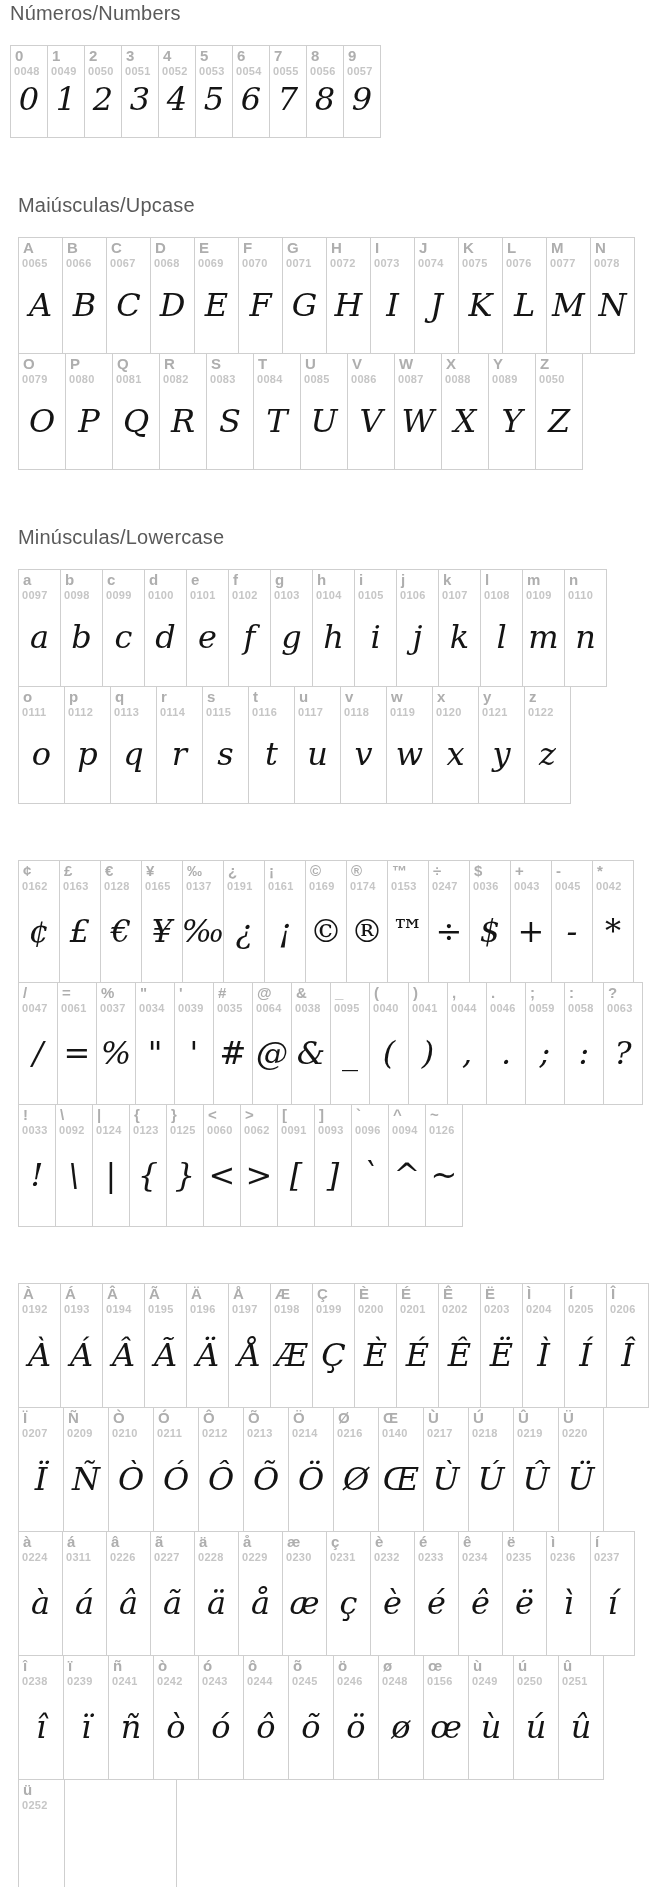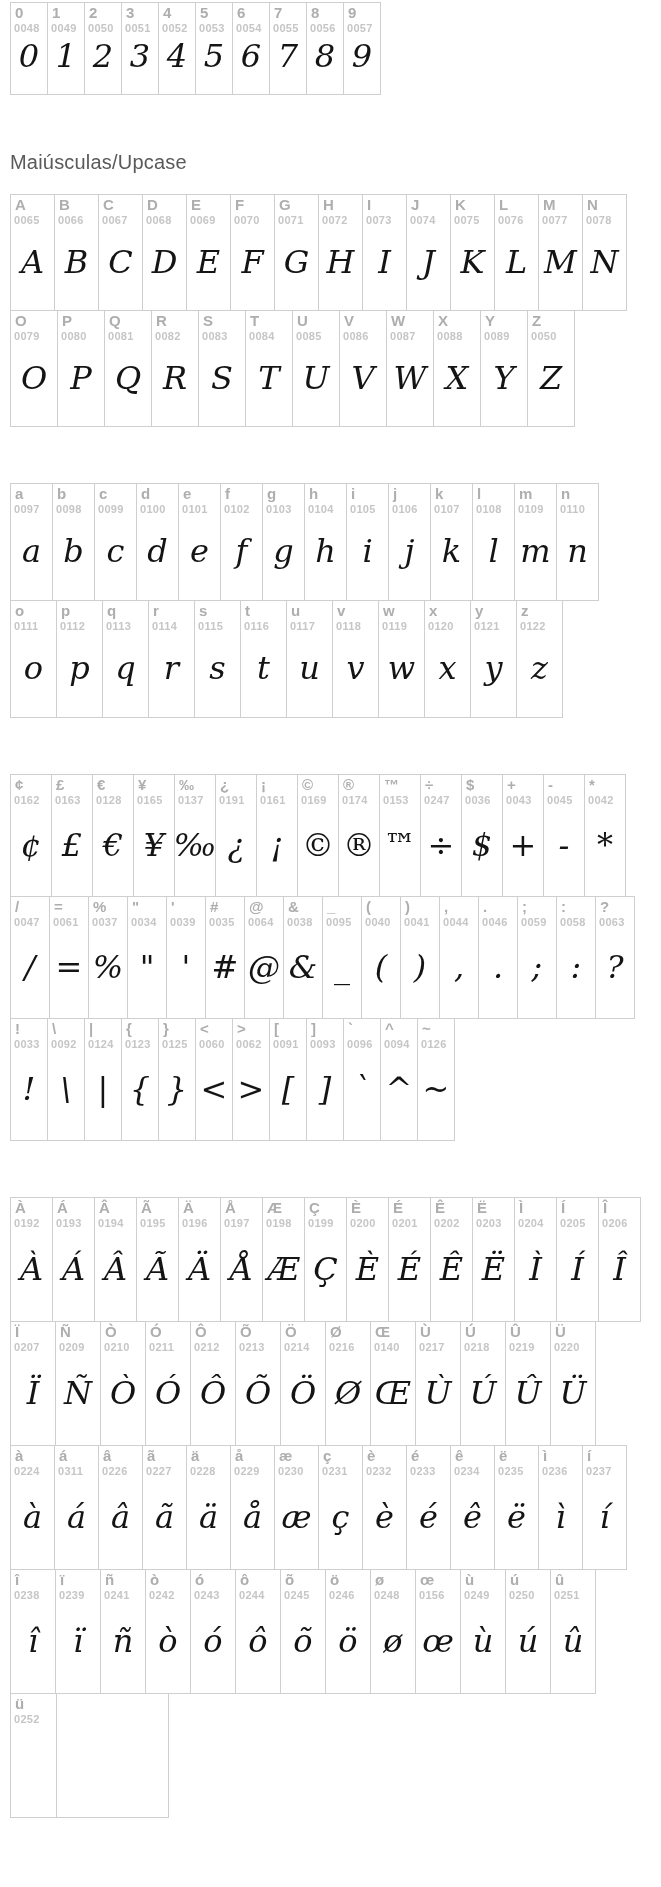--- a/index.html
+++ b/index.html
@@ -3,21 +3,21 @@
 <meta charset="utf-8">
 <style>
   html,body{margin:0;padding:0;background:#ffffff;}
   body{
     width:661px;height:1887px;overflow:hidden;
     font-family:"Liberation Sans", sans-serif;
     -webkit-font-smoothing:antialiased;
   }
   #charmap{padding:2px 0 0 10px;}
   .section{margin:0 0 0 0;}
-  .section + .section{margin-top:56px;}
+  .section + .section{margin-top:56px;margin-left:8px;}
   .section-title{
     font-size:20px;font-weight:400;color:#5a5a5a;
     margin:0 0 20px 0;letter-spacing:.2px;
   }
   .char-row{display:flex;}
   .char-row + .char-row{margin-top:-1px;}
   .char-cell{
     position:relative;background:#fff;
     border:1px solid #cfcfcf;box-sizing:border-box;
     flex:0 0 auto;
@@ -44,20 +44,21 @@
   .sec-upcase   .char-cell{height:117px;}
   .sec-lowercase .char-cell{height:118px;}
   .sec-symbols  .char-cell{height:123px;}
   .sec-accents  .char-cell{height:125px;}
 </style>
 </head>
 <body>
 
 <main id="charmap">
     <section class="section sec-numbers">
+      <h2 class="section-title">Números/Numbers</h2>
       <div class="char-row">
         <div class="char-cell" style="width: 38px;">
           <span class="cell-char">0</span>
           <span class="cell-code">0048</span>
           <div class="cell-glyph">0</div>
         </div>
         <div class="char-cell" style="width: 38px;">
           <span class="cell-char">1</span>
           <span class="cell-code">0049</span>
           <div class="cell-glyph">1</div>
@@ -235,20 +236,21 @@
           <div class="cell-glyph">Y</div>
         </div>
         <div class="char-cell" style="width: 48px;">
           <span class="cell-char">Z</span>
           <span class="cell-code">0050</span>
           <div class="cell-glyph">Z</div>
         </div>
       </div>
     </section>
     <section class="section sec-lowercase">
+      <h2 class="section-title">Minúsculas/Lowercase</h2>
       <div class="char-row">
         <div class="char-cell" style="width: 43px;">
           <span class="cell-char">a</span>
           <span class="cell-code">0097</span>
           <div class="cell-glyph">a</div>
         </div>
         <div class="char-cell" style="width: 43px;">
           <span class="cell-char">b</span>
           <span class="cell-code">0098</span>
           <div class="cell-glyph">b</div>

